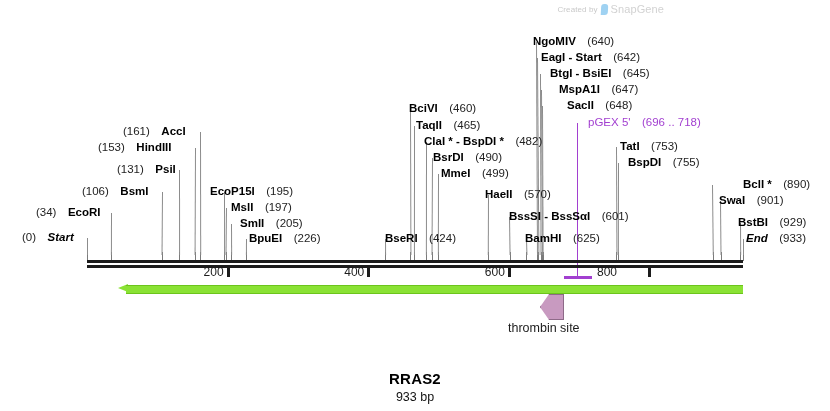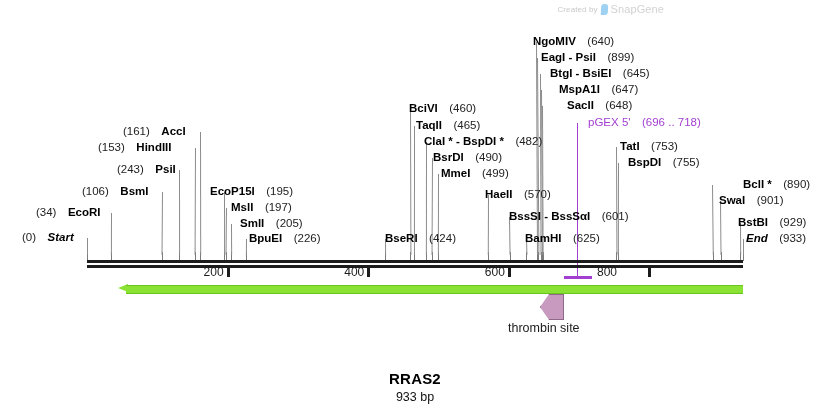--- a/index.html
+++ b/index.html
@@ -174,38 +174,38 @@
       <div class="leader " style="left: 720px; top: 201px; height: 54.0023px; transform: rotate(-0.53107deg);"></div>
       <div class="leader " style="left: 740px; top: 223px; height: 32.0005px; transform: rotate(-0.335834deg);"></div>
       <div class="leader " style="left: 743px; top: 239px; height: 16px; transform: rotate(0deg);"></div>
       <div class="leader purple" style="left: 577px; top: 123px; height: 156px;"></div>
     </div>
 
   <div id="site-labels">
       <div class="lbl ital" style="left: 22px; top: 231px;"><span class="pos">(0)</span><span>  </span><span class="nm">Start</span></div>
       <div class="lbl" style="left: 36px; top: 206px;"><span class="pos">(34)</span><span>  </span><span class="nm">EcoRI</span></div>
       <div class="lbl" style="left: 82px; top: 185px;"><span class="pos">(106)</span><span>  </span><span class="nm">BsmI</span></div>
-      <div class="lbl" style="left: 117px; top: 163px;"><span class="pos">(243)</span><span>  </span><span class="nm">PsiI</span></div>
+      <div class="lbl" style="left: 117px; top: 163px;"><span class="pos">(131)</span><span>  </span><span class="nm">PsiI</span></div>
       <div class="lbl" style="left: 98px; top: 141px;"><span class="pos">(153)</span><span>  </span><span class="nm">HindIII</span></div>
       <div class="lbl" style="left: 123px; top: 125px;"><span class="pos">(161)</span><span>  </span><span class="nm">AccI</span></div>
       <div class="lbl" style="left: 210px; top: 185px;"><span class="nm">EcoP15I</span><span>  </span><span class="pos">(195)</span></div>
       <div class="lbl" style="left: 231px; top: 201px;"><span class="nm">MslI</span><span>  </span><span class="pos">(197)</span></div>
       <div class="lbl" style="left: 240px; top: 217px;"><span class="nm">SmlI</span><span>  </span><span class="pos">(205)</span></div>
       <div class="lbl" style="left: 249px; top: 232px;"><span class="nm">BpuEI</span><span>  </span><span class="pos">(226)</span></div>
       <div class="lbl" style="left: 385px; top: 232px;"><span class="nm">BseRI</span><span>  </span><span class="pos">(424)</span></div>
       <div class="lbl" style="left: 409px; top: 102px;"><span class="nm">BciVI</span><span>  </span><span class="pos">(460)</span></div>
       <div class="lbl" style="left: 416px; top: 119px;"><span class="nm">TaqII</span><span>  </span><span class="pos">(465)</span></div>
       <div class="lbl" style="left: 424px; top: 135px;"><span class="nm">ClaI * - BspDI *</span><span>  </span><span class="pos">(482)</span></div>
       <div class="lbl" style="left: 433px; top: 151px;"><span class="nm">BsrDI</span><span>  </span><span class="pos">(490)</span></div>
       <div class="lbl" style="left: 441px; top: 167px;"><span class="nm">MmeI</span><span>  </span><span class="pos">(499)</span></div>
       <div class="lbl" style="left: 485px; top: 188px;"><span class="nm">HaeII</span><span>  </span><span class="pos">(570)</span></div>
       <div class="lbl" style="left: 509px; top: 210px;"><span class="nm">BssSI - BssSαI</span><span>  </span><span class="pos">(601)</span></div>
       <div class="lbl" style="left: 525px; top: 232px;"><span class="nm">BamHI</span><span>  </span><span class="pos">(625)</span></div>
       <div class="lbl" style="left: 533px; top: 35px;"><span class="nm">NgoMIV</span><span>  </span><span class="pos">(640)</span></div>
-      <div class="lbl" style="left: 541px; top: 51px;"><span class="nm">EagI - PsiI</span><span>  </span><span class="pos">(899)</span></div>
+      <div class="lbl" style="left: 541px; top: 51px;"><span class="nm">EagI - Start</span><span>  </span><span class="pos">(642)</span></div>
       <div class="lbl" style="left: 550px; top: 67px;"><span class="nm">BtgI - BsiEI</span><span>  </span><span class="pos">(645)</span></div>
       <div class="lbl" style="left: 559px; top: 83px;"><span class="nm">MspA1I</span><span>  </span><span class="pos">(647)</span></div>
       <div class="lbl" style="left: 567px; top: 99px;"><span class="nm">SacII</span><span>  </span><span class="pos">(648)</span></div>
       <div class="lbl" style="left: 620px; top: 140px;"><span class="nm">TatI</span><span>  </span><span class="pos">(753)</span></div>
       <div class="lbl" style="left: 628px; top: 156px;"><span class="nm">BspDI</span><span>  </span><span class="pos">(755)</span></div>
       <div class="lbl" style="left: 710px; top: 178px; padding-left: 33px;"><span class="nm">BclI *</span><span>  </span><span class="pos">(890)</span></div>
       <div class="lbl" style="left: 719px; top: 194px;"><span class="nm">SwaI</span><span>  </span><span class="pos">(901)</span></div>
       <div class="lbl" style="left: 738px; top: 216px;"><span class="nm">BstBI</span><span>  </span><span class="pos">(929)</span></div>
       <div class="lbl ital" style="left: 746px; top: 232px;"><span class="nm">End</span><span>  </span><span class="pos">(933)</span></div>
     </div>

